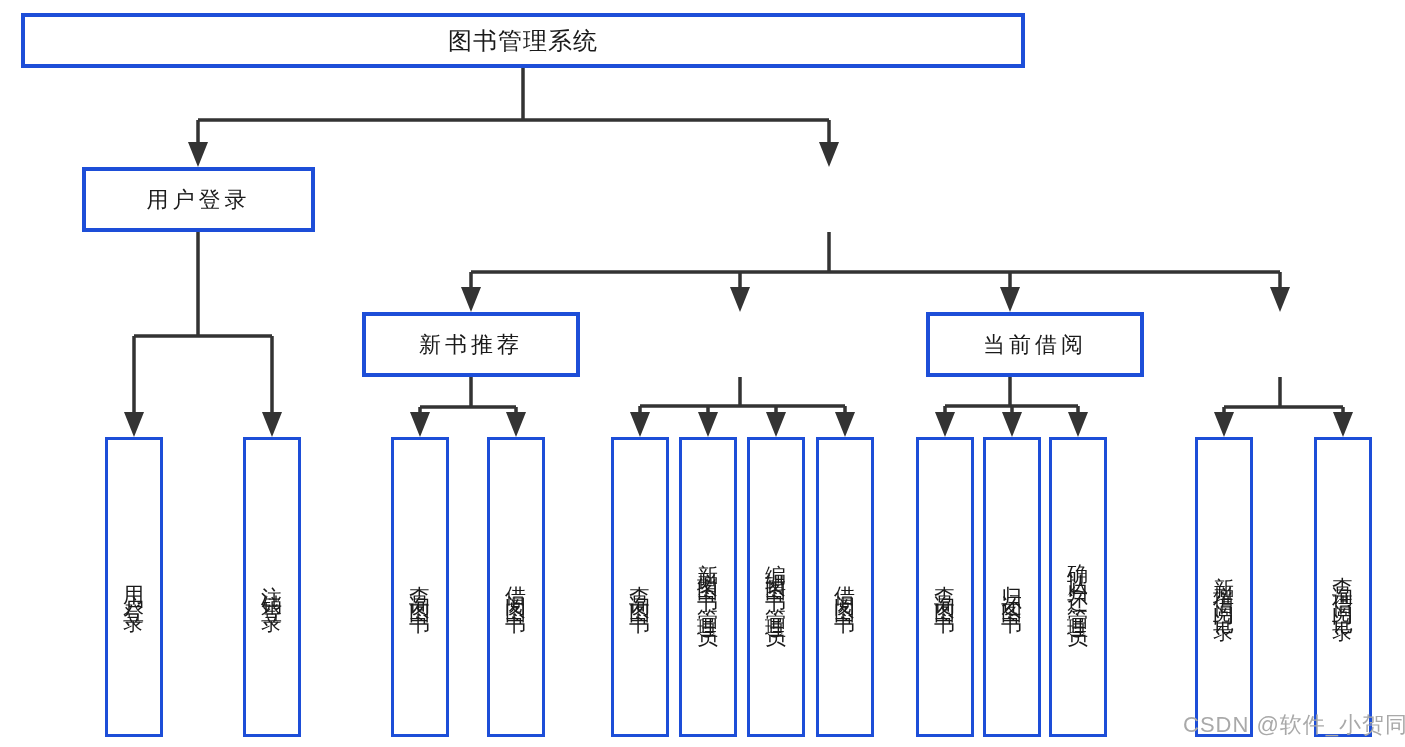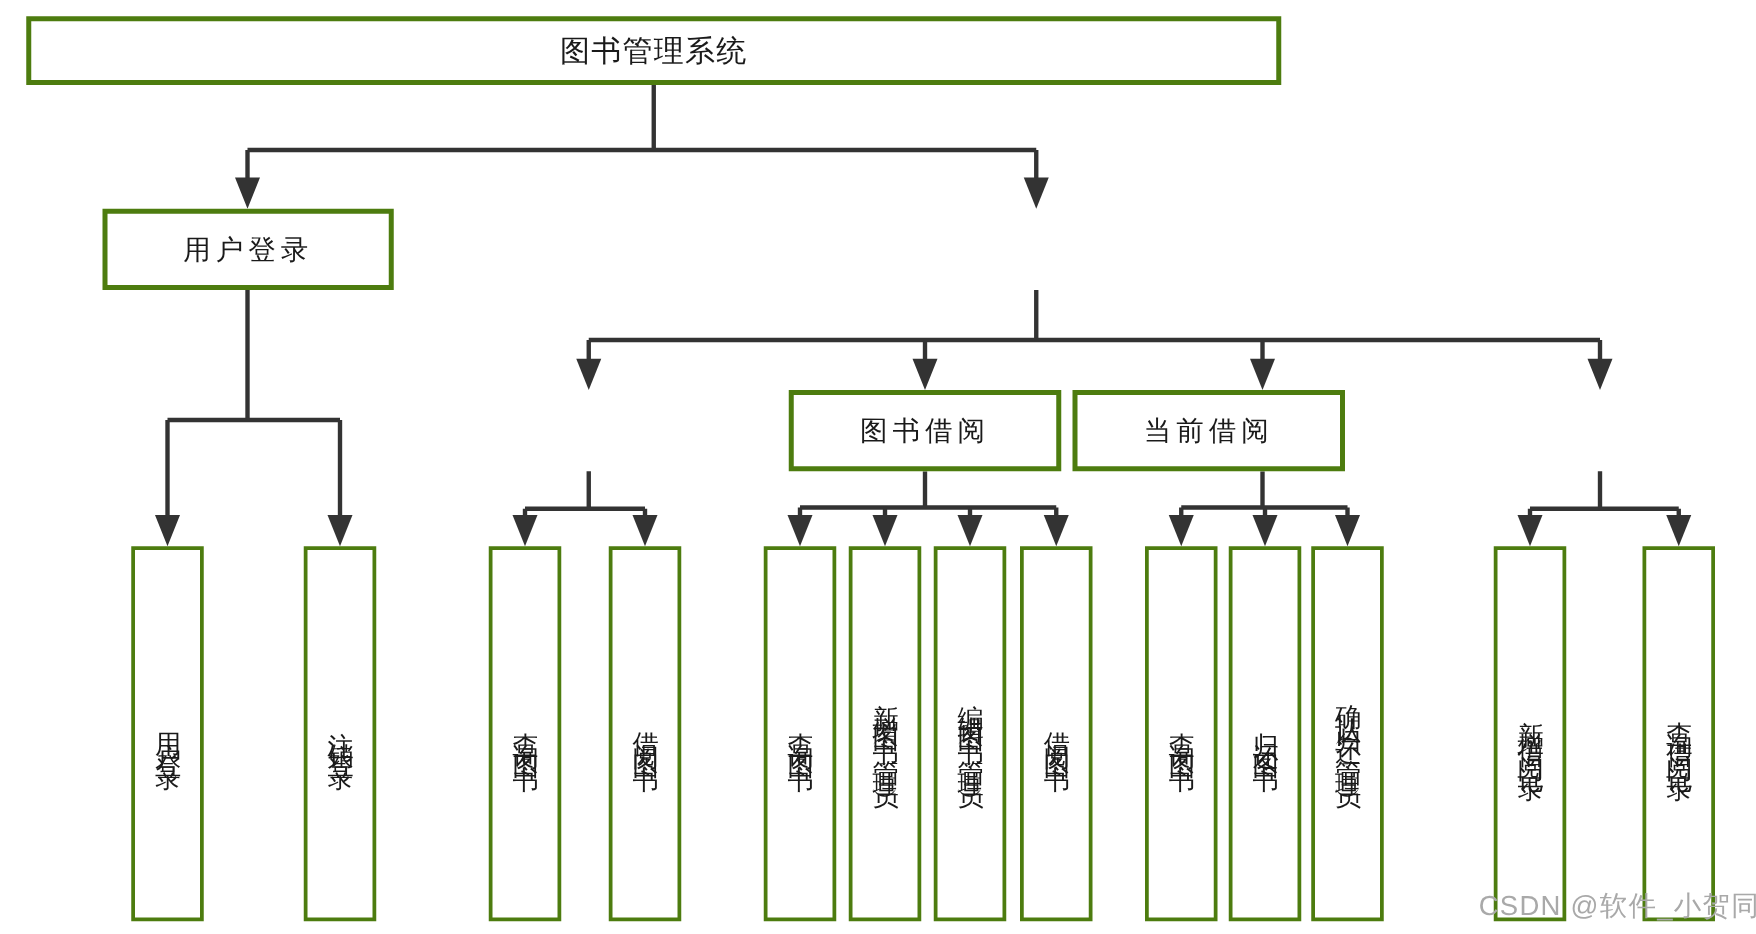--- a/index.html
+++ b/index.html
@@ -12,21 +12,21 @@
     font-family: "Liberation Sans", "DejaVu Sans", sans-serif;
     overflow: hidden;
   }
   svg.wires { position: absolute; left: 0; top: 0; z-index: 1; }
   svg.wires path { stroke: #333333; stroke-width: 3.5; fill: none; }
   svg.wires polygon { fill: #333333; stroke: none; }
   .box {
     position: absolute;
     box-sizing: border-box;
     background: #ffffff;
-    border: 4px solid #4d7c0f;
+    border: 4px solid #1d4ed8;
     display: flex;
     align-items: center;
     justify-content: center;
     color: #1a1a1a;
     z-index: 2;
   }
   .box-root  { font-size: 24px; letter-spacing: 1px; }
   .box-h     { font-size: 22px; letter-spacing: 4px; }
   .box-leaf  {
     border-width: 3px;
@@ -105,24 +105,24 @@
   </svg>
 
   <div class="box box-root" style="left:21px; top:13px; width:1004px; height:55px;">
     <span>图书管理系统</span>
   </div>
 
   <div class="box box-h" style="left:82px; top:167px; width:233px; height:65px;">
     <span>用户登录</span>
   </div>
 
-  <div class="box box-h" style="left:631px; top:312px; width:218px; height:65px;">
-    <span>图书借阅</span>
+  <div class="box box-h" style="left:362px; top:312px; width:218px; height:65px;">
+    <span>新书推荐</span>
   </div>
-  <div class="box box-h" style="left:858px; top:312px; width:218px; height:65px;">
+  <div class="box box-h" style="left:926px; top:312px; width:218px; height:65px;">
     <span>当前借阅</span>
   </div>
 
   <div class="box box-leaf" style="left:105px; top:437px; width:58px; height:300px;">
     <span>用户登录</span>
   </div>
   <div class="box box-leaf" style="left:243px; top:437px; width:58px; height:300px;">
     <span>注销登录</span>
   </div>
 

